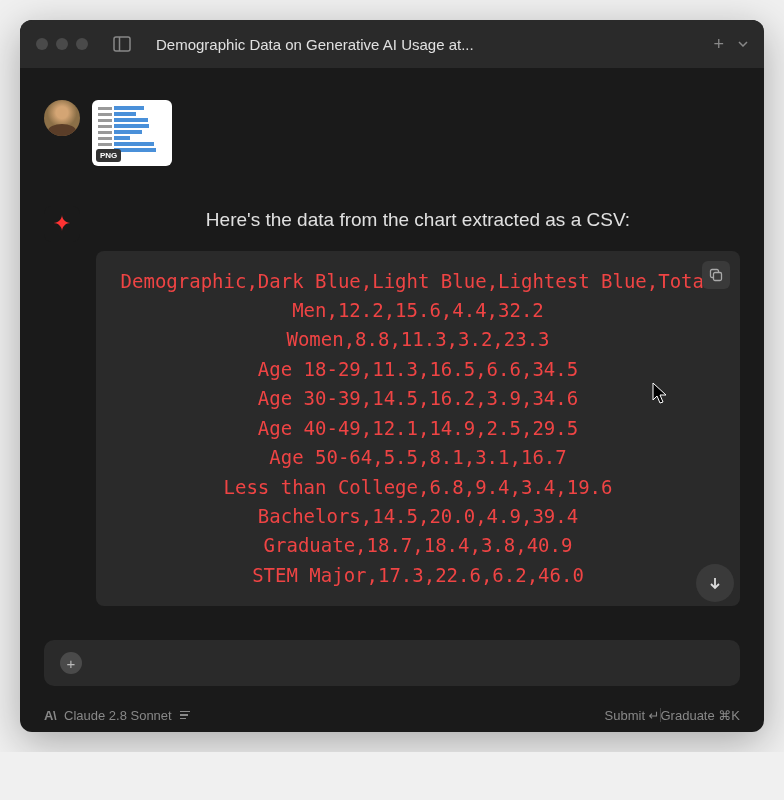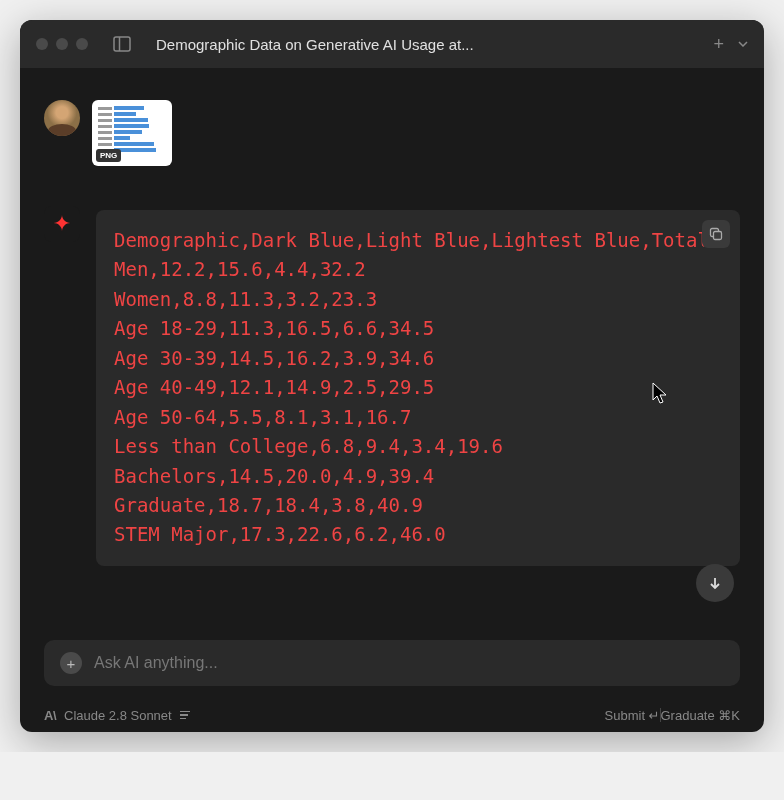--- a/index.html
+++ b/index.html
@@ -73,20 +73,21 @@
     }
     .content {
       flex: 1;
       overflow-y: auto;
       padding: 32px 24px 16px 24px;
     }
     .message {
       display: flex;
       gap: 16px;
       margin-bottom: 28px;
+      text-align: center;
     }
     .avatar {
       width: 36px;
       height: 36px;
       border-radius: 50%;
       flex-shrink: 0;
       background: #8b6f47;
       background-image: radial-gradient(circle at 50% 35%, #d4a574 20%, #8b6f47 50%);
       position: relative;
       overflow: hidden;
@@ -366,20 +367,21 @@
           <div class="png-badge">PNG</div>
         </div>
       </div>
     </div>
 
     <div class="message">
       <div class="ai-avatar">
         <span class="sparkle">✦</span>
       </div>
       <div class="message-body">
+        <div class="ai-text">Here's the data from the chart extracted as a CSV:</div>
         <div class="code-block">
           <div class="copy-btn">
             <svg width="14" height="14" viewBox="0 0 14 14" fill="none" stroke-width="1.3">
               <rect x="4.5" y="4.5" width="8" height="8" rx="1.5"></rect>
               <path d="M9.5 4.5V3a1.5 1.5 0 0 0-1.5-1.5H3A1.5 1.5 0 0 0 1.5 3v5A1.5 1.5 0 0 0 3 9.5h1.5"></path>
             </svg>
           </div>
           <div class="code-content">Demographic,Dark Blue,Light Blue,Lightest Blue,Total
 Men,12.2,15.6,4.4,32.2
 Women,8.8,11.3,3.2,23.3
@@ -400,21 +402,20 @@
   <div class="scroll-down-btn">
     <svg width="16" height="16" viewBox="0 0 16 16" fill="none" stroke-width="1.8">
       <line x1="8" y1="3" x2="8" y2="13"></line>
       <path d="M4 9l4 4 4-4"></path>
     </svg>
   </div>
 
   <div class="composer-area">
     <div class="composer">
       <div class="add-btn">+</div>
-      <input class="composer-input" placeholder="Ask AI anything..." style="">
     </div>
   </div>
 
   <div class="statusbar">
     <div class="status-left">
       <span class="anthropic-icon">A\</span>
       <span>Claude 2.8 Sonnet</span>
       <span class="menu-icon">
         <span style="width:10px"></span>
           <span style="width:8px"></span>

